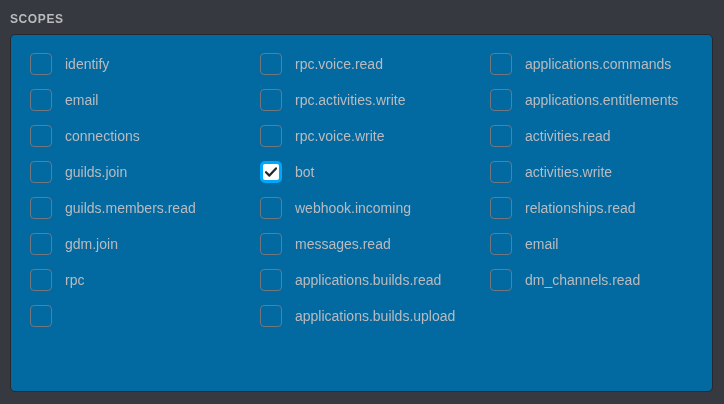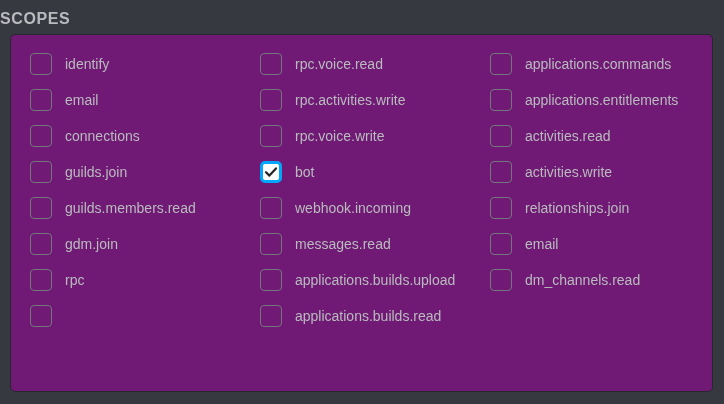--- a/index.html
+++ b/index.html
@@ -16,39 +16,39 @@
   }
   #root {
     position: relative;
     width: 724px;
     height: 404px;
     box-sizing: border-box;
     padding: 0;
   }
   .scopes-label {
     position: absolute;
-    left: 0;
+    left: 10px;
     top: 12px;
-    font-size: 16px;
+    font-size: 12px;
     font-weight: bold;
     letter-spacing: 0.6px;
     color: #b9bbbe;
     line-height: 14px;
     text-transform: uppercase;
     user-select: none;
     text-align: right;
   }
   .scopes-panel {
     position: absolute;
     left: 10px;
     top: 34px;
     width: 703px;
     height: 358px;
     box-sizing: border-box;
-    background: #701a75;
+    background: #0369a1;
     border: 1px solid #26282c;
     border-radius: 5px;
     overflow: hidden;
   }
   .columns {
     position: absolute;
     left: 0;
     top: 0;
     width: 100%;
     height: 100%;
@@ -173,25 +173,25 @@
           <div class="scope-row">
             <span class="checkbox"></span>
             <span class="scope-label">webhook.incoming</span>
           </div>
           <div class="scope-row">
             <span class="checkbox"></span>
             <span class="scope-label">messages.read</span>
           </div>
           <div class="scope-row">
             <span class="checkbox"></span>
+            <span class="scope-label">applications.builds.read</span>
+          </div>
+          <div class="scope-row">
+            <span class="checkbox"></span>
             <span class="scope-label">applications.builds.upload</span>
-          </div>
-          <div class="scope-row">
-            <span class="checkbox"></span>
-            <span class="scope-label">applications.builds.read</span>
           </div>
         </div>
         <div class="column">
           <div class="scope-row">
             <span class="checkbox"></span>
             <span class="scope-label">applications.commands</span>
           </div>
           <div class="scope-row">
             <span class="checkbox"></span>
             <span class="scope-label">applications.entitlements</span>
@@ -199,21 +199,21 @@
           <div class="scope-row">
             <span class="checkbox"></span>
             <span class="scope-label">activities.read</span>
           </div>
           <div class="scope-row">
             <span class="checkbox"></span>
             <span class="scope-label">activities.write</span>
           </div>
           <div class="scope-row">
             <span class="checkbox"></span>
-            <span class="scope-label">relationships.join</span>
+            <span class="scope-label">relationships.read</span>
           </div>
           <div class="scope-row">
             <span class="checkbox"></span>
             <span class="scope-label">email</span>
           </div>
           <div class="scope-row">
             <span class="checkbox"></span>
             <span class="scope-label">dm_channels.read</span>
           </div>
         </div>

